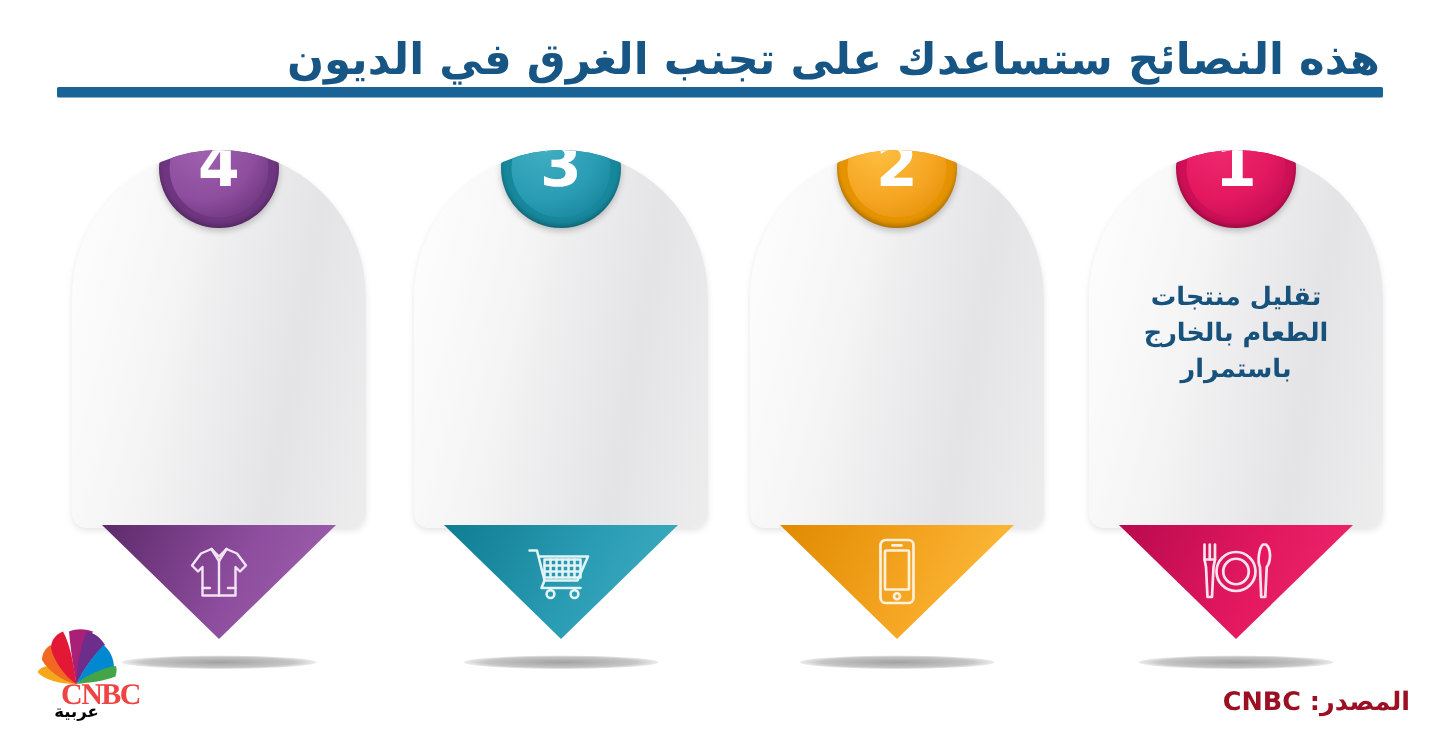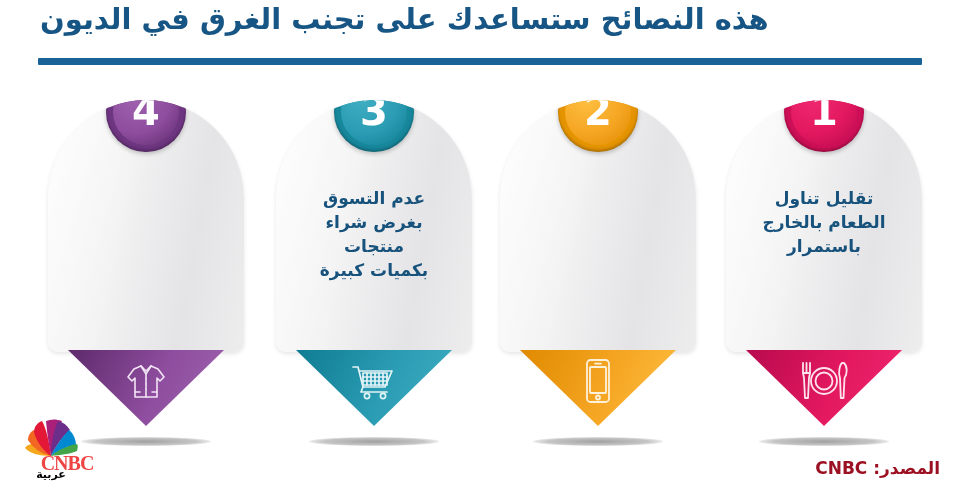--- a/index.html
+++ b/index.html
@@ -5,21 +5,21 @@
   html,body{margin:0;padding:0;}
   body{
     width:960px;height:487px;
     background:#ffffff;
     font-family:"DejaVu Sans","Liberation Sans",sans-serif;
     overflow:hidden;position:relative;
   }
   #stage{position:relative;width:960px;height:487px;}
 
   
-  .title-wrap{position:absolute;left:0;top:0;width:960px;text-align:left;}
+  .title-wrap{position:absolute;left:0;top:20px;width:960px;text-align:right;}
   .title{
     font-size:29px;font-weight:bold;color:#165584;
     letter-spacing:0px;line-height:1.35;direction:rtl;
     padding:0 40px;box-sizing:border-box;
   }
   .title-rule{
     position:absolute;left:38px;top:58px;width:884px;height:7px;
     background:#1a6396;border-radius:1px;
   }
 
@@ -125,24 +125,20 @@
         </svg>
       </div>
     </div>
   </div>
 
   <div class="pin" id="pin-1" style="left:276px;">
     <div class="pin-card">
       <div class="badge" id="badge-1" style="background: rgb(23, 135, 156); box-shadow: rgba(0, 0, 0, 0.25) 0px -2px 3px inset, rgba(0, 0, 0, 0.22) 0px 2px 4px; --inner: radial-gradient(circle at 34% 28%, #41afc4 0%, #2a9cb3 55%, #0f7c93 100%);">
         <span class="num">3</span>
       </div>
-      <div class="pin-text">عدم التسوق
-بغرض شراء
-منتجات
-بكميات كبيرة</div>
     </div>
     <div class="tail">
       <div class="tail-shape" id="tail-1" style="background: linear-gradient(115deg, rgb(15, 124, 147) 0%, rgb(42, 156, 179) 55%, rgb(65, 175, 196) 100%);"></div>
       <div class="tail-icon">
         <svg width="48" height="40" viewBox="0 0 48 40" fill="none" stroke="#e3f4f7" stroke-width="1.7" stroke-linejoin="round" stroke-linecap="round">
           <path d="M3 6 L8 6 L13 26 L35 26 L42 10 L10 10"></path>
           <path d="M13 26 L11 31 L37 31"></path>
           <rect x="13" y="12" width="24" height="12"></rect>
           <path d="M17 12 L17 24 M21 12 L21 24 M25 12 L25 24 M29 12 L29 24 M33 12 L33 24"></path>
           <path d="M13 16 L37 16 M13 20 L37 20"></path>
@@ -170,21 +166,21 @@
         </svg>
       </div>
     </div>
   </div>
 
   <div class="pin" id="pin-3" style="left:726px;">
     <div class="pin-card">
       <div class="badge" id="badge-3" style="background: rgb(204, 15, 86); box-shadow: rgba(0, 0, 0, 0.25) 0px -2px 3px inset, rgba(0, 0, 0, 0.22) 0px 2px 4px; --inner: radial-gradient(circle at 34% 28%, #f02a70 0%, #e3185f 55%, #b80a4e 100%);">
         <span class="num">1</span>
       </div>
-      <div class="pin-text">تقليل تناول
+      <div class="pin-text">تقليل منتجات
 الطعام بالخارج
 باستمرار</div>
     </div>
     <div class="tail">
       <div class="tail-shape" id="tail-3" style="background: linear-gradient(115deg, rgb(184, 10, 78) 0%, rgb(227, 24, 95) 55%, rgb(240, 42, 112) 100%);"></div>
       <div class="tail-icon">
         <svg width="54" height="42" viewBox="0 0 54 42" fill="none" stroke="#fde3ec" stroke-width="1.8" stroke-linejoin="round" stroke-linecap="round">
           <circle cx="27" cy="21" r="13"></circle>
           <circle cx="27" cy="21" r="8.5"></circle>
           <path d="M6 3 L6 13 M9.5 3 L9.5 13 M13 3 L13 13"></path>

